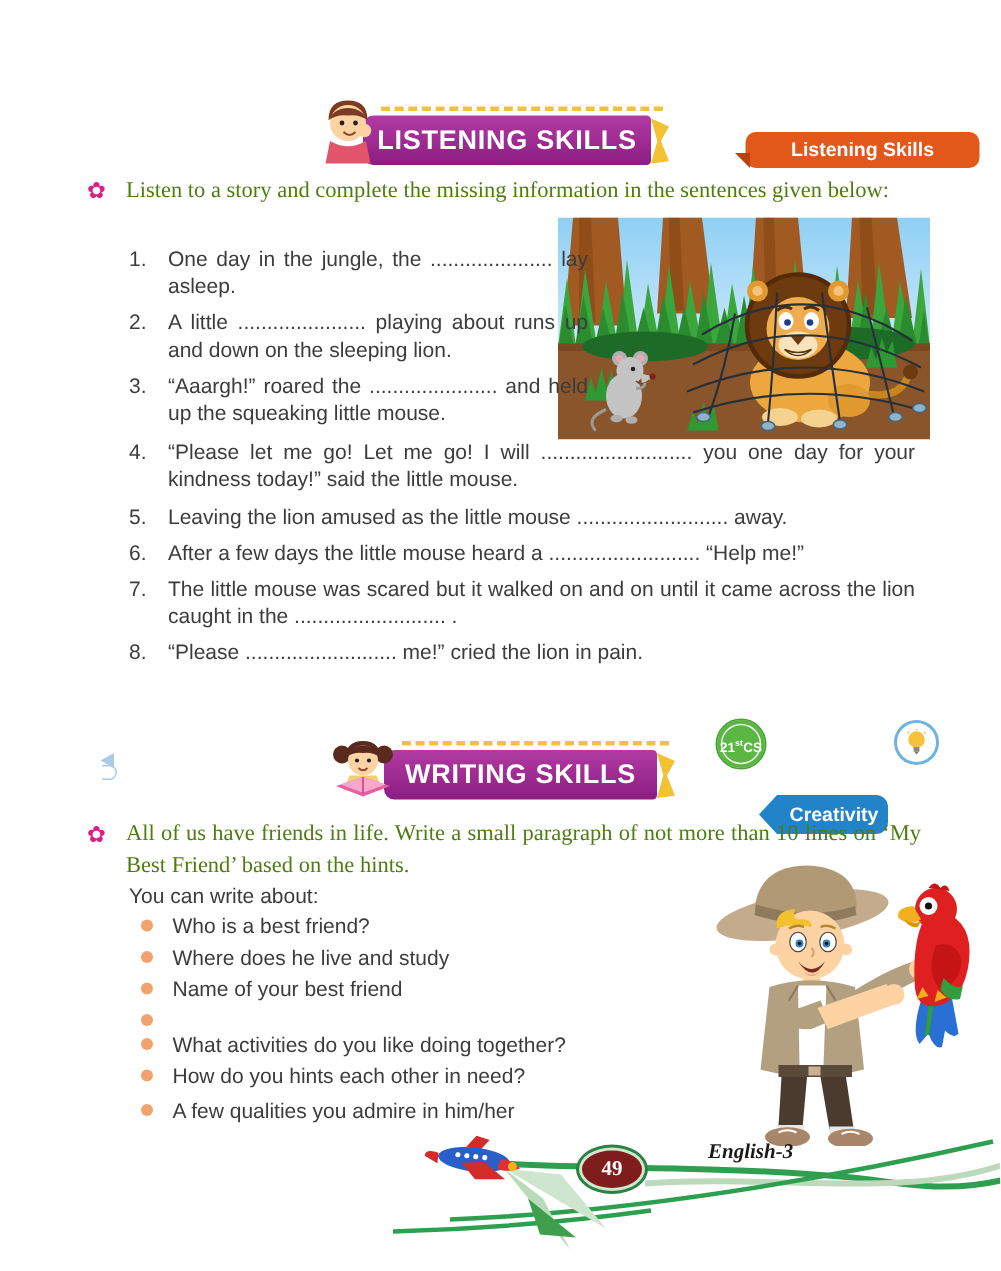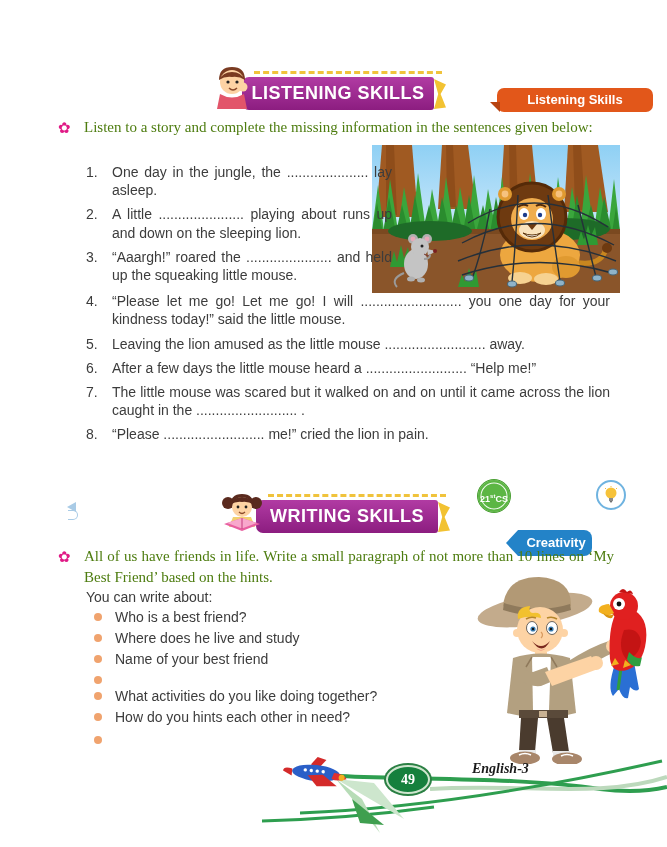--- a/index.html
+++ b/index.html
@@ -98,21 +98,21 @@
   .hint-list { position:absolute; left:94px; top:608px; width:354px; }
   .hint-row { display:flex; align-items:flex-start; margin-bottom:2.5px; font-size:14px; line-height:1.33; }
   .hint-bullet { flex:0 0 8px; height:8px; border-radius:50%; background:#f0a36e; margin:5px 13px 0 0; }
 
   .boy-illustration { position:absolute; left:443px; top:572px; width:218px; height:192px; }
 
   
   .footer-art { position:absolute; left:0; top:755px; width:667px; height:92px; }
   .page-oval {
     position:absolute; left:386px; top:765px; width:40px; height:25px;
-    background:#15803d; border:2px solid #cfe6cf; border-radius:50%;
+    background:#7f1d1d; border:2px solid #cfe6cf; border-radius:50%;
     box-shadow:0 0 0 2px #2b8044;
     color:#fff; font-family:"Liberation Serif", serif; font-weight:bold;
     font-size:14px; text-align:center; line-height:25px;
   }
   .book-title {
     position:absolute; left:472px; top:761px;
     font-family:"Liberation Serif", serif; font-style:italic; font-weight:bold;
     font-size:14px; color:#1a1a1a;
   }
 </style>
@@ -339,20 +339,21 @@
     <div class="hint-row">
         <span class="hint-bullet"></span>
         <span>What activities do you like doing together?</span>
       </div>
     <div class="hint-row">
         <span class="hint-bullet"></span>
         <span>How do you hints each other in need?</span>
       </div>
     <div class="hint-row" style="margin-top:4px;">
         <span class="hint-bullet"></span>
+        <span>A few qualities you admire in him/her</span>
       </div>
   </div>
 
   <svg class="boy-illustration" viewBox="0 0 218 192">
 
     <path d="M172,92 q-8,24 -2,32 l6,-7 q4,11 9,9 l2,-11 q6,6 9,2 l-5,-27 z" fill="#2a6fd4"></path>
     <path d="M178,96 l-3,22" stroke="#2f9e3f" stroke-width="3" fill="none"></path>
 
     <ellipse cx="92" cy="38" rx="58" ry="15" fill="#c3ab8c" transform="rotate(-9 92 38)"></ellipse>
     <path d="M60,34 Q63,5 96,5 Q129,7 128,34 Q95,45 60,34 z" fill="#b29975"></path>

